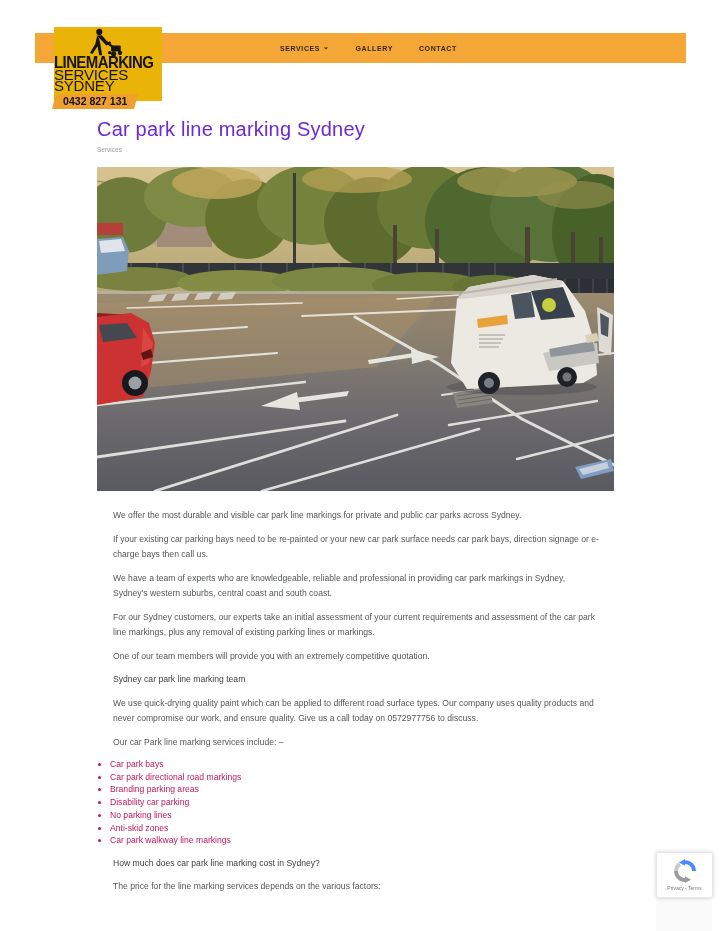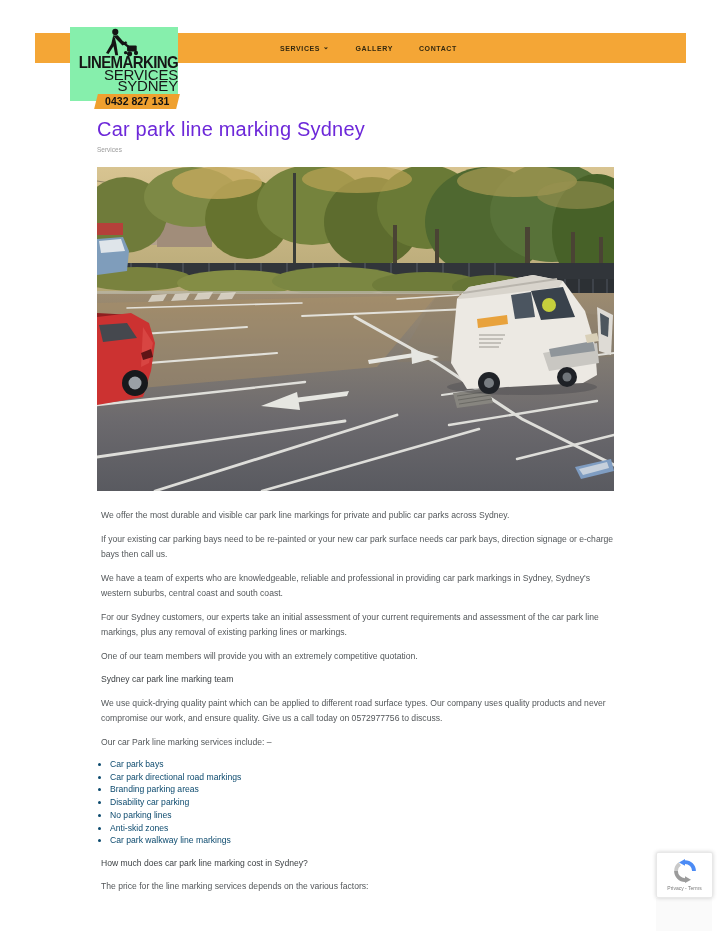--- a/index.html
+++ b/index.html
@@ -18,22 +18,22 @@
     position:absolute;left:245px;top:0;height:30px;
     display:flex;align-items:center;gap:26px;
   }
   .nav-item{
     font-size:7px;font-weight:bold;color:#33280f;letter-spacing:.6px;
     text-decoration:none;cursor:pointer;display:flex;align-items:center;gap:3px;
     white-space:nowrap;
   }
   .chev{font-size:7px;line-height:4px;transform:translateY(-1px);}
   .logo{
-    position:absolute;left:70px;top:27px;width:108px;height:74px;
-    background:#86efac;text-align:right;cursor:pointer;
+    position:absolute;left:54px;top:27px;width:108px;height:74px;
+    background:#eab308;text-align:left;cursor:pointer;
   }
   .walker{display:block;margin:1px auto 0 30px;}
   .logo-line1{
     font-size:15px;font-weight:800;color:#161616;letter-spacing:-.6px;
     line-height:13px;transform:scaleY(1.08);margin-top:-2px;
   }
   .logo-line2{
     font-size:15px;font-weight:400;color:#161616;letter-spacing:-.2px;line-height:11px;
   }
   .logo-phone{
@@ -42,24 +42,24 @@
   }
   .logo-phone > span{display:inline-block;transform:skewX(14deg);}
   
   .content{position:absolute;left:97px;top:104px;width:521px;}
   h1{
     margin:12px 0 4px;font-size:20px;font-weight:400;color:#6d28d9;
     letter-spacing:.2px;line-height:26px;
   }
   .breadcrumb{font-size:6.5px;color:#9b9b9b;margin:0 0 14px;}
   .photo{display:block;width:517px;height:324px;margin:0 0 17px;}
-  p{margin:0 4px 8px;font-size:8.6px;line-height:15.5px;color:#53575a;}
+  p{margin:0 16px 8px;font-size:8.6px;line-height:15.5px;color:#53575a;}
   p.bold{font-weight:normal;color:#3e4245;}
   ul.svc{
-    margin:0 0 9px;padding-left:13px;color:#0c4a6e;
+    margin:0 0 9px;padding-left:13px;color:#be185d;
   }
   ul.svc li{font-size:8.6px;line-height:12.7px;}
   
   .recaptcha{
     position:fixed;right:7px;bottom:33px;width:57px;height:46px;
     background:#fff;border:1px solid #e8e8e8;box-shadow:0 0 4px rgba(0,0,0,.18);
     border-radius:2px;display:flex;flex-direction:column;align-items:center;
     justify-content:center;gap:2px;box-sizing:border-box;
   }
   .recaptcha-label{font-size:5px;color:#7a7a7a;cursor:pointer;}

